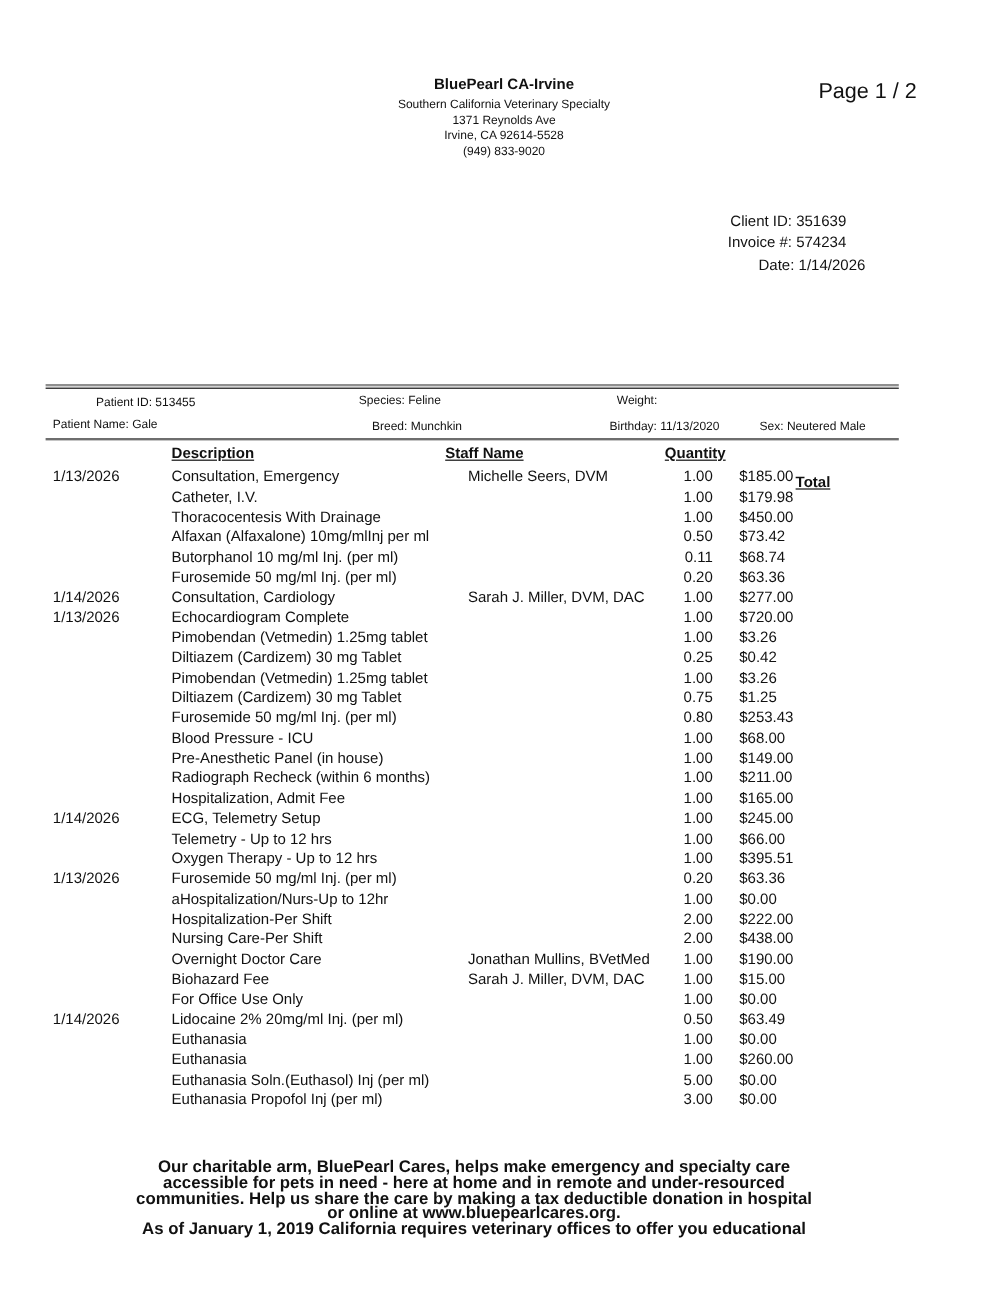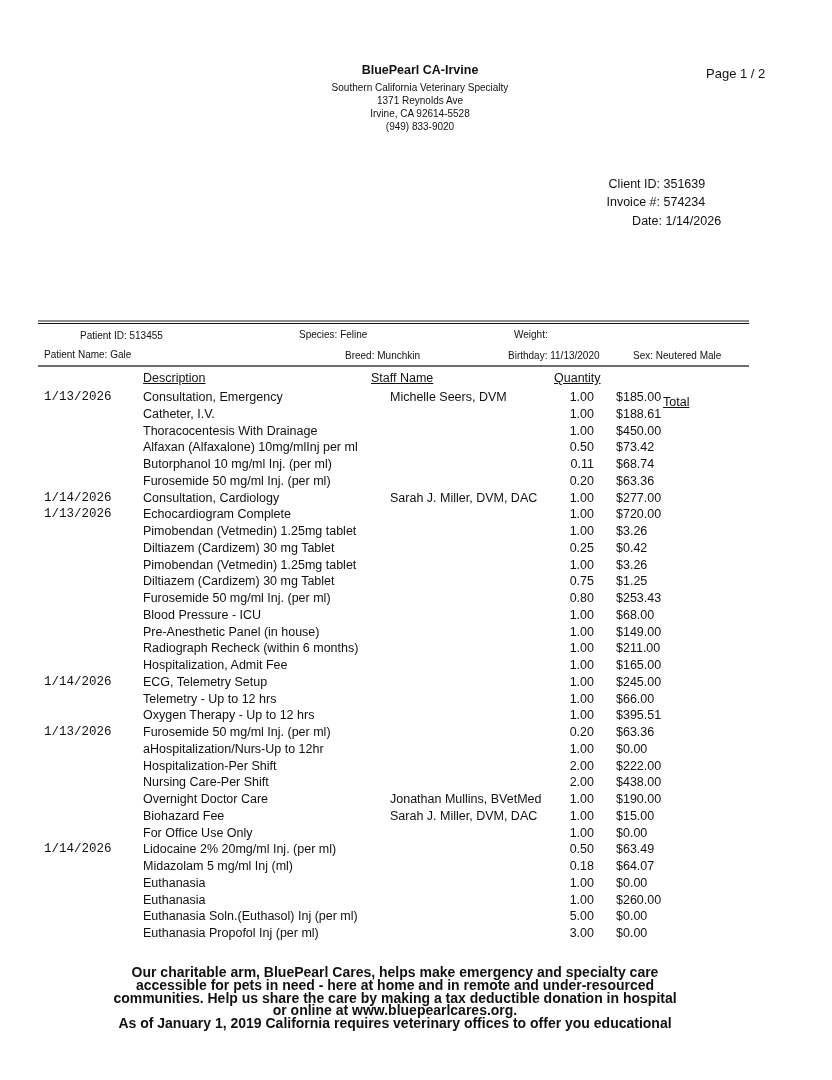--- a/index.html
+++ b/index.html
@@ -24,22 +24,21 @@
       font-weight: bold;
       font-size: 12.5px;
     }
     .clinic-line {
       left: 0; width: 840px;
       text-align: center;
       font-size: 10px;
     }
     .page-num {
       left: 682px; top: 66px;
-      font-size: 13px;
-      margin-left: 24px;
+      font-size: 18px;
     }
 
     
     .client-row {
       font-size: 12.5px;
       white-space: nowrap;
     }
     .client-row .lbl {
       display: inline-block;
       text-align: right;
@@ -60,42 +59,42 @@
     }
 
     .pinfo {
       font-size: 10px;
       white-space: nowrap;
     }
 
     
     .col-head {
       font-size: 12.5px;
-      font-weight: normal;
+      font-weight: bold;
       text-decoration: underline;
       top: 371px;
       white-space: nowrap;
     }
 
     
     .items {
       left: 0; top: 389px; width: 832px;
     }
     .item-row {
       position: relative;
       height: 16.75px;
       font-size: 12.5px;
       white-space: nowrap;
     }
     .item-row > span {
       position: absolute;
       top: 0;
       line-height: 16px;
     }
-    .c-date { left: 44px; font-family: Liberation Mono, monospace; }
+    .c-date { left: 44px; }
     .c-desc { left: 143px; }
     .c-staff { left: 390px; width: 152px; overflow: hidden; }
     .c-qty { left: 540px; width: 54px; text-align: right; }
     .c-total { left: 616px; width: 100px; text-align: left; }
 
     
     .footer {
       left: 0; width: 790px; top: 966px;
       text-align: center;
       font-size: 14px;
@@ -128,21 +127,21 @@
 </div>
 
 <div class="abs rule-gray-top"></div>
 <div class="abs rule-black"></div>
 
 <div class="abs pinfo" style="left:62px; top:330px;padding-left:18px;">Patient ID: 513455</div>
 <div class="abs pinfo" style="left:299px; top:329px;">Species: Feline</div>
 <div class="abs pinfo" style="left:514px; top:329px;">Weight:</div>
 
 <div class="abs pinfo" style="left:44px; top:349px;">Patient Name: Gale</div>
-<div class="abs pinfo" style="left:310px; top:350px;margin-left:35px;">Breed: Munchkin</div>
+<div class="abs pinfo" style="left:310px; top:350px;">Breed: Munchkin</div>
 <div class="abs pinfo" style="left:508px; top:350px;">Birthday: 11/13/2020</div>
 <div class="abs pinfo" style="left:633px; top:350px;">Sex: Neutered Male</div>
 
 <div class="abs rule-gray-bottom"></div>
 
 <div class="abs col-head" style="left:143px;">Description</div>
 <div class="abs col-head" style="left:371px;">Staff Name</div>
 <div class="abs col-head" style="left:554px;">Quantity</div>
 <div class="abs col-head" style="left:663px;margin-top:24px;">Total</div>
 
@@ -152,21 +151,21 @@
       <span class="c-desc">Consultation, Emergency</span>
       <span class="c-staff">Michelle Seers, DVM</span>
       <span class="c-qty">1.00</span>
       <span class="c-total">$185.00</span>
     </div>
     <div class="item-row">
       <span class="c-date"></span>
       <span class="c-desc">Catheter, I.V.</span>
       <span class="c-staff"></span>
       <span class="c-qty">1.00</span>
-      <span class="c-total">$188.61</span>
+      <span class="c-total">$179.98</span>
     </div>
     <div class="item-row">
       <span class="c-date"></span>
       <span class="c-desc">Thoracocentesis With Drainage</span>
       <span class="c-staff"></span>
       <span class="c-qty">1.00</span>
       <span class="c-total">$450.00</span>
     </div>
     <div class="item-row">
       <span class="c-date"></span>
@@ -335,27 +334,20 @@
       <span class="c-staff"></span>
       <span class="c-qty">1.00</span>
       <span class="c-total">$0.00</span>
     </div>
     <div class="item-row">
       <span class="c-date">1/14/2026</span>
       <span class="c-desc">Lidocaine 2% 20mg/ml Inj. (per ml)</span>
       <span class="c-staff"></span>
       <span class="c-qty">0.50</span>
       <span class="c-total">$63.49</span>
-    </div>
-    <div class="item-row">
-      <span class="c-date"></span>
-      <span class="c-desc">Midazolam 5 mg/ml Inj (ml)</span>
-      <span class="c-staff"></span>
-      <span class="c-qty">0.18</span>
-      <span class="c-total">$64.07</span>
     </div>
     <div class="item-row">
       <span class="c-date"></span>
       <span class="c-desc">Euthanasia</span>
       <span class="c-staff"></span>
       <span class="c-qty">1.00</span>
       <span class="c-total">$0.00</span>
     </div>
     <div class="item-row">
       <span class="c-date"></span>

